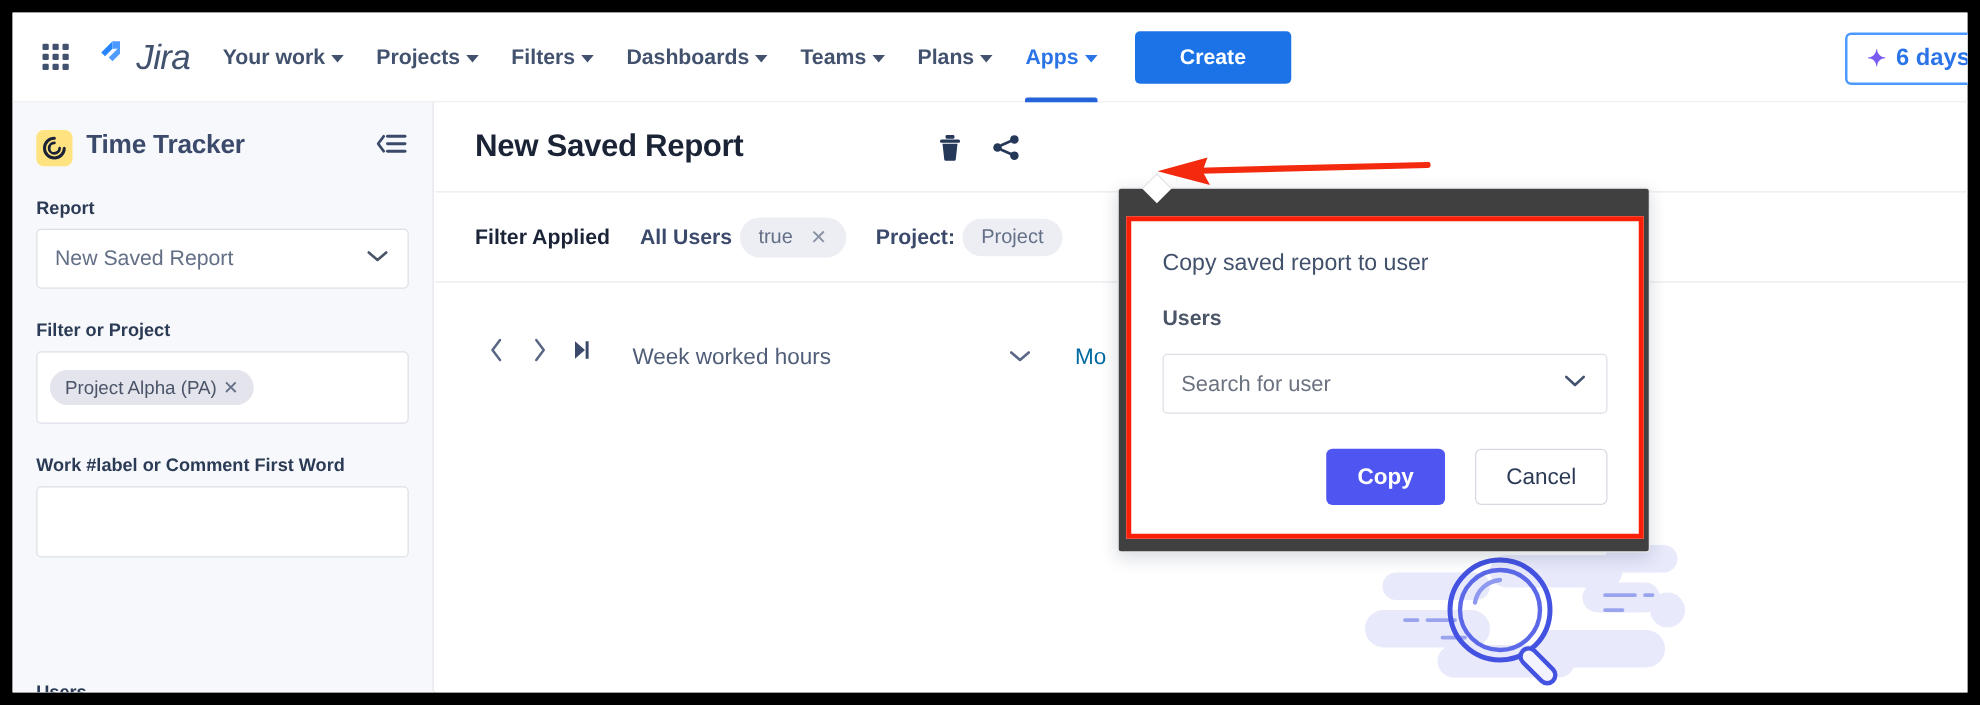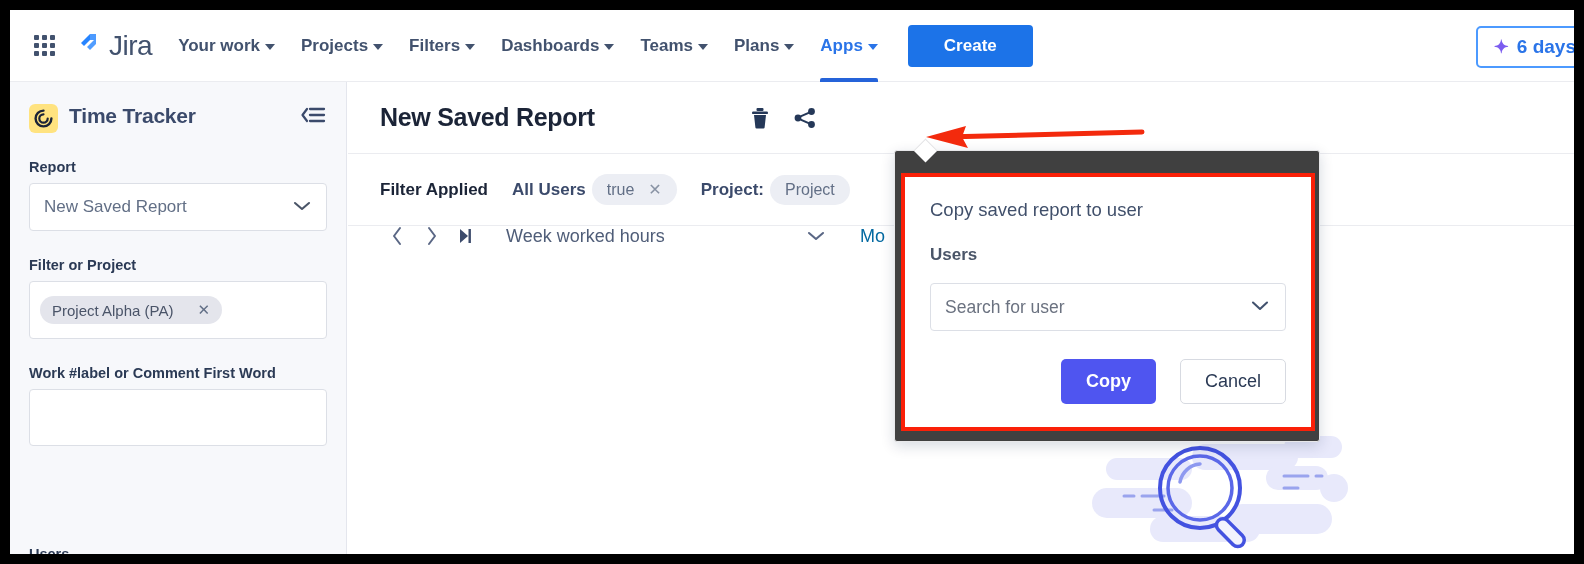--- a/index.html
+++ b/index.html
@@ -25,21 +25,21 @@
     border-bottom: 1px solid #ebecf0;
     display: flex; align-items: center;
   }
   #app-switcher {
     margin-left: 24px;
     display: grid; grid-template-columns: repeat(3, 5px);
     grid-template-rows: repeat(3, 5px); gap: 3px;
     cursor: pointer;
   }
   #app-switcher i { width: 5px; height: 5px; background: #42526e; border-radius: 1px; display: block; }
-  #jira-brand { display: flex; align-items: center; margin-left: 22px; cursor: pointer; }
+  #jira-brand { display: flex; align-items: center; margin-left: 22px; cursor: pointer; font-style: italic; }
   #jira-brand .wordmark {
     font-size: 28px; color: #42526e; letter-spacing: -0.5px;
     margin-left: 6px; font-weight: 400;
   }
   .nav-item {
     display: flex; align-items: center; gap: 5px;
     margin-left: 26px;
     font-size: 17px; font-weight: bold; color: #42526e;
     cursor: pointer; height: 72px; position: relative;
   }
@@ -101,21 +101,21 @@
     padding: 0 14px; cursor: pointer;
   }
   .select-box .val { font-size: 17px; color: #626f86; }
   .select-box .chev { margin-left: auto; }
   .chip-box {
     min-height: 58px; background: #fff; border: 1px solid #dcdfe6;
     border-radius: 4px; display: flex; align-items: center;
     padding: 0 10px; flex-wrap: wrap;
   }
   .chip {
-    display: inline-flex; align-items: center; gap: 24px;
+    display: inline-flex; align-items: center; gap: 5px;
     background: #e4e5ec; border-radius: 14px;
     padding: 5px 12px; font-size: 15px; color: #4a5468;
     cursor: pointer;
   }
   .chip .x { color: #626f86; font-size: 15px; }
   .text-input {
     height: 57px; width: 100%; background: #fff;
     border: 1px solid #dcdfe6; border-radius: 4px;
     padding: 0 12px; font-size: 16px; color: #2b3a55;
     font-family: inherit; outline: none;
@@ -151,21 +151,21 @@
   #filter-bar .fkey { font-weight: bold; color: #3b4a6b; margin-left: 18px; }
   .pill {
     display: inline-flex; align-items: center; gap: 14px;
     background: #eceef4; border-radius: 16px;
     padding: 6px 15px; font-size: 16px; color: #626f86;
     cursor: pointer; white-space: nowrap;
   }
   .pill .x { color: #8993a4; }
 
   #toolbar {
-    height: 70px; display: flex; align-items: flex-start;
+    height: 70px; display: flex; align-items: flex-end;
     padding-left: 32px; gap: 0; font-size: 17px; color: #5a6785;
   }
   .nav-arrow {
     width: 34px; text-align: center; cursor: pointer;
     color: #5a6785; font-size: 20px;
   }
   #view-select {
     margin-left: 24px; display: flex; align-items: center;
     gap: 0; cursor: pointer; width: 320px;
   }

